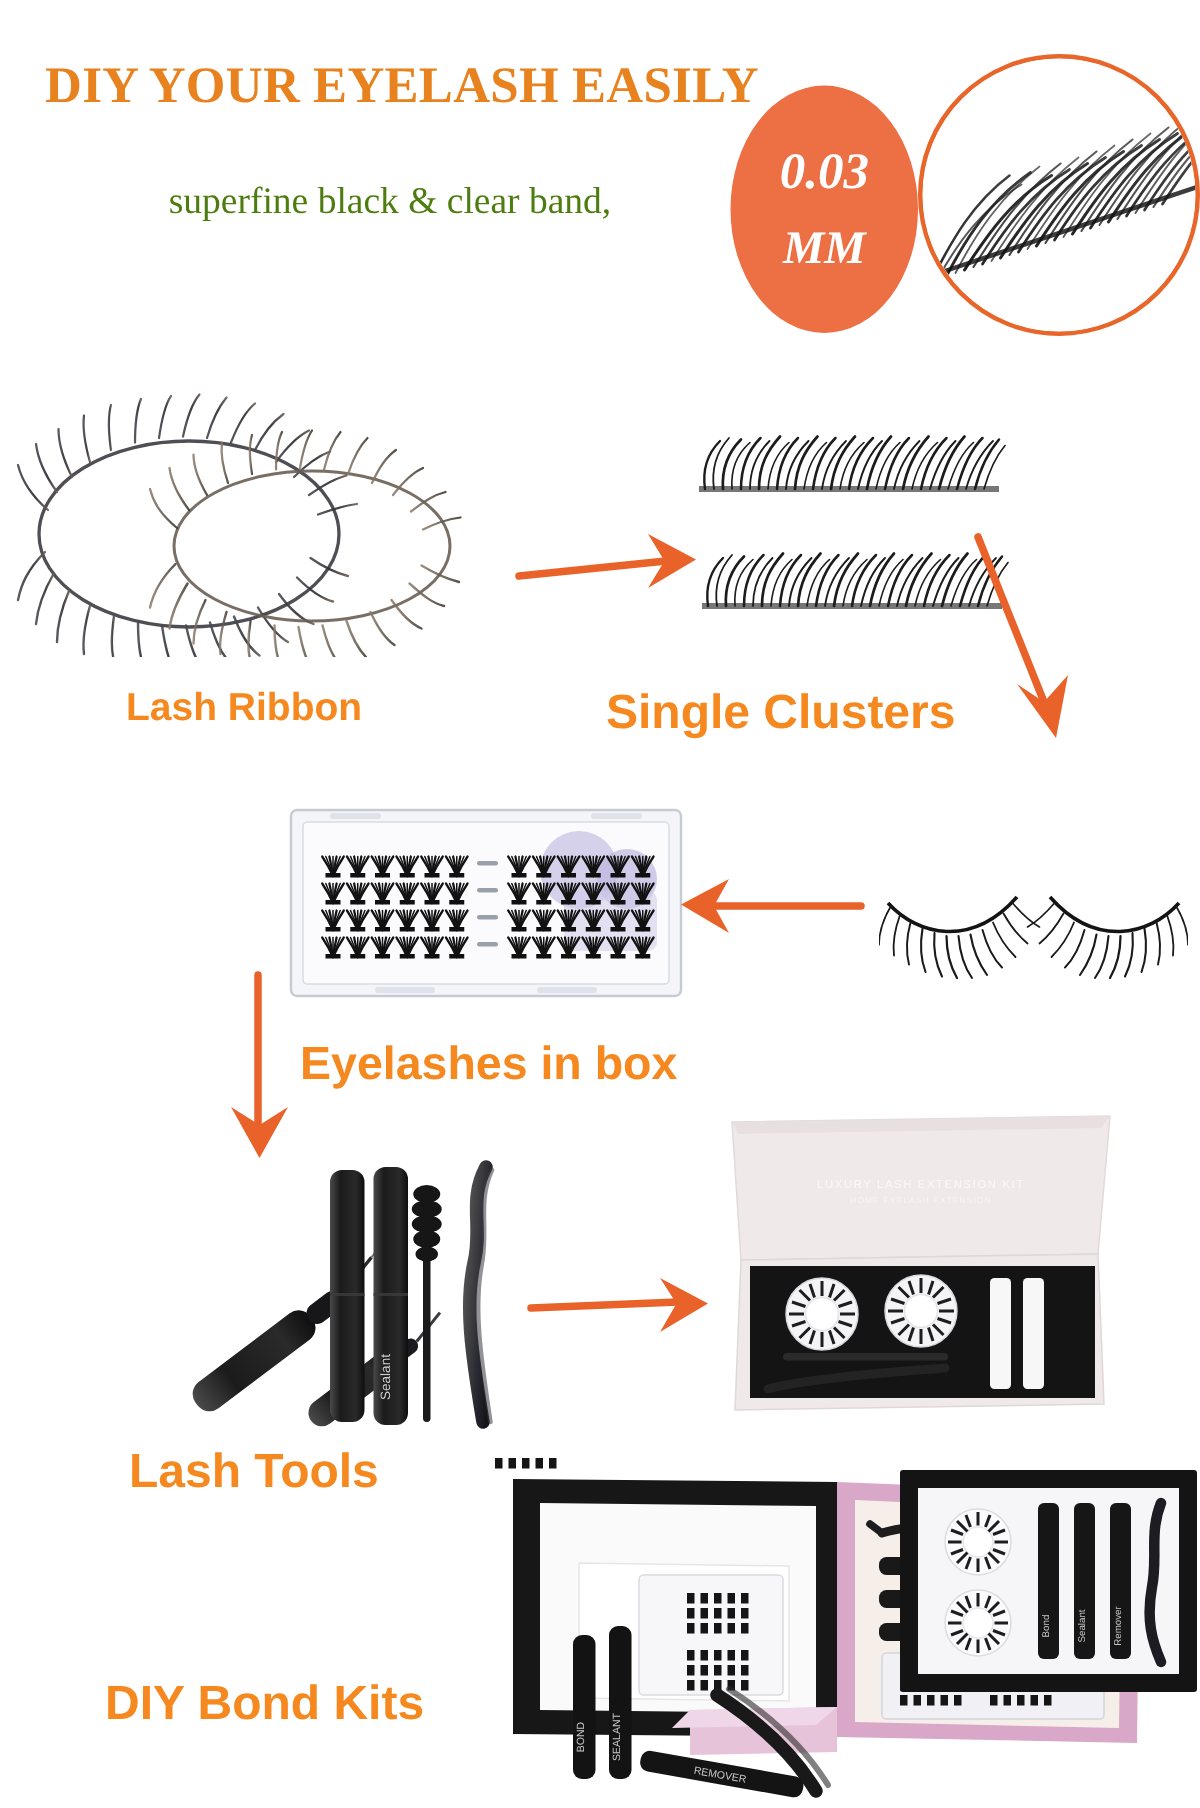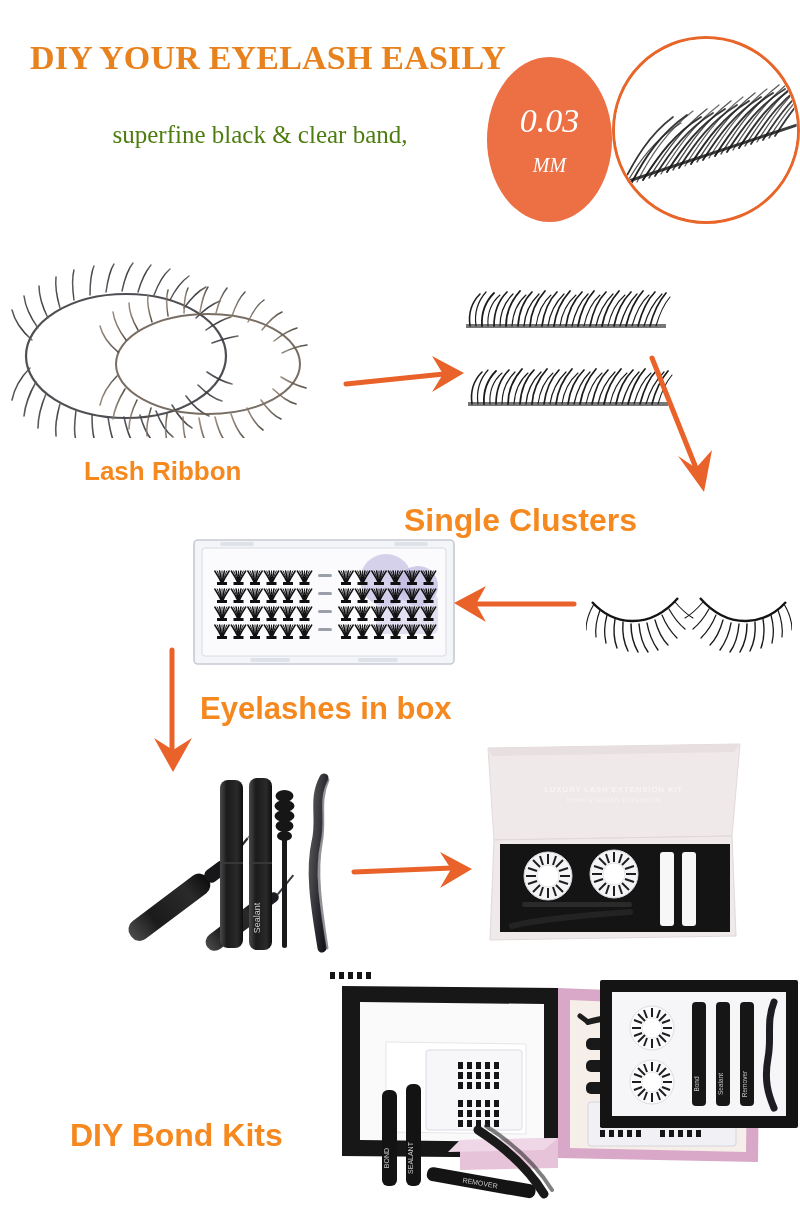--- a/index.html
+++ b/index.html
@@ -15,24 +15,24 @@
     font-family:"Liberation Serif",serif;font-size:25px;line-height:1.32;
     color:#4d7c0f;text-align:center;}
 
   
   .badge-circle{position:absolute;left:612px;top:36px;width:188px;height:188px;
     border-radius:50%;border:3px solid #E9662B;box-sizing:border-box;overflow:hidden;background:#fff;}
   .badge-ellipse{position:absolute;left:487px;top:57px;width:125px;height:165px;
     border-radius:50%;background:#EC7044;z-index:4;}
   .badge-val{position:absolute;left:487px;top:57px;width:125px;height:165px;z-index:5;
     display:flex;flex-direction:column;align-items:center;justify-content:center;
-    font-family:"Liberation Serif",serif;font-style:italic;font-weight:normal;
+    font-family:"Liberation Serif",serif;font-style:italic;font-weight:bold;
     color:#fff;line-height:1.05;}
   .badge-val .v{font-size:34px;}
-  .badge-val .u{font-size:20px;margin-top:16px;}
+  .badge-val .u{font-size:31px;margin-top:16px;}
 
   
   .lbl{position:absolute;font-weight:bold;color:#F5891F;white-space:nowrap;
        font-family:"Liberation Sans",sans-serif;}
 
   
   .arrow{position:absolute;overflow:visible;}
 
   
   .photo{position:absolute;overflow:hidden;background:#fff;}
@@ -1050,20 +1050,21 @@
     <path d="M8,92 L27,126 L46,92 L27,104 Z" fill="#E9622A"></path>
   </svg>
 
   <svg class="arrow" style="left:352px;top:848px;" width="126" height="44" viewBox="0 0 126 44">
     <path d="M2,24 L100,20" stroke="#E9622A" stroke-width="5" stroke-linecap="round" fill="none"></path>
     <path d="M88,4 L120,21 L88,40 L99,21 Z" fill="#E9622A"></path>
   </svg>
 
   <div class="lbl" style="left:84px;top:456px;font-size:26px;">Lash Ribbon</div>
 
-  <div class="lbl" style="left:404px;top:456px;font-size:32px;margin-top:46px;">Single Clusters</div>
+  <div class="lbl" style="left:404px;top:456px;font-size:32px;">Single Clusters</div>
 
   <div class="lbl" style="left:200px;top:691px;font-size:31px;text-align:right;">Eyelashes in box</div>
 
+  <div class="lbl" style="left:86px;top:962px;font-size:32px;">Lash Tools</div>
 
   <div class="lbl" style="left:70px;top:1117px;font-size:32px;">DIY Bond Kits</div>
 
 </div>
 
 </body></html>

